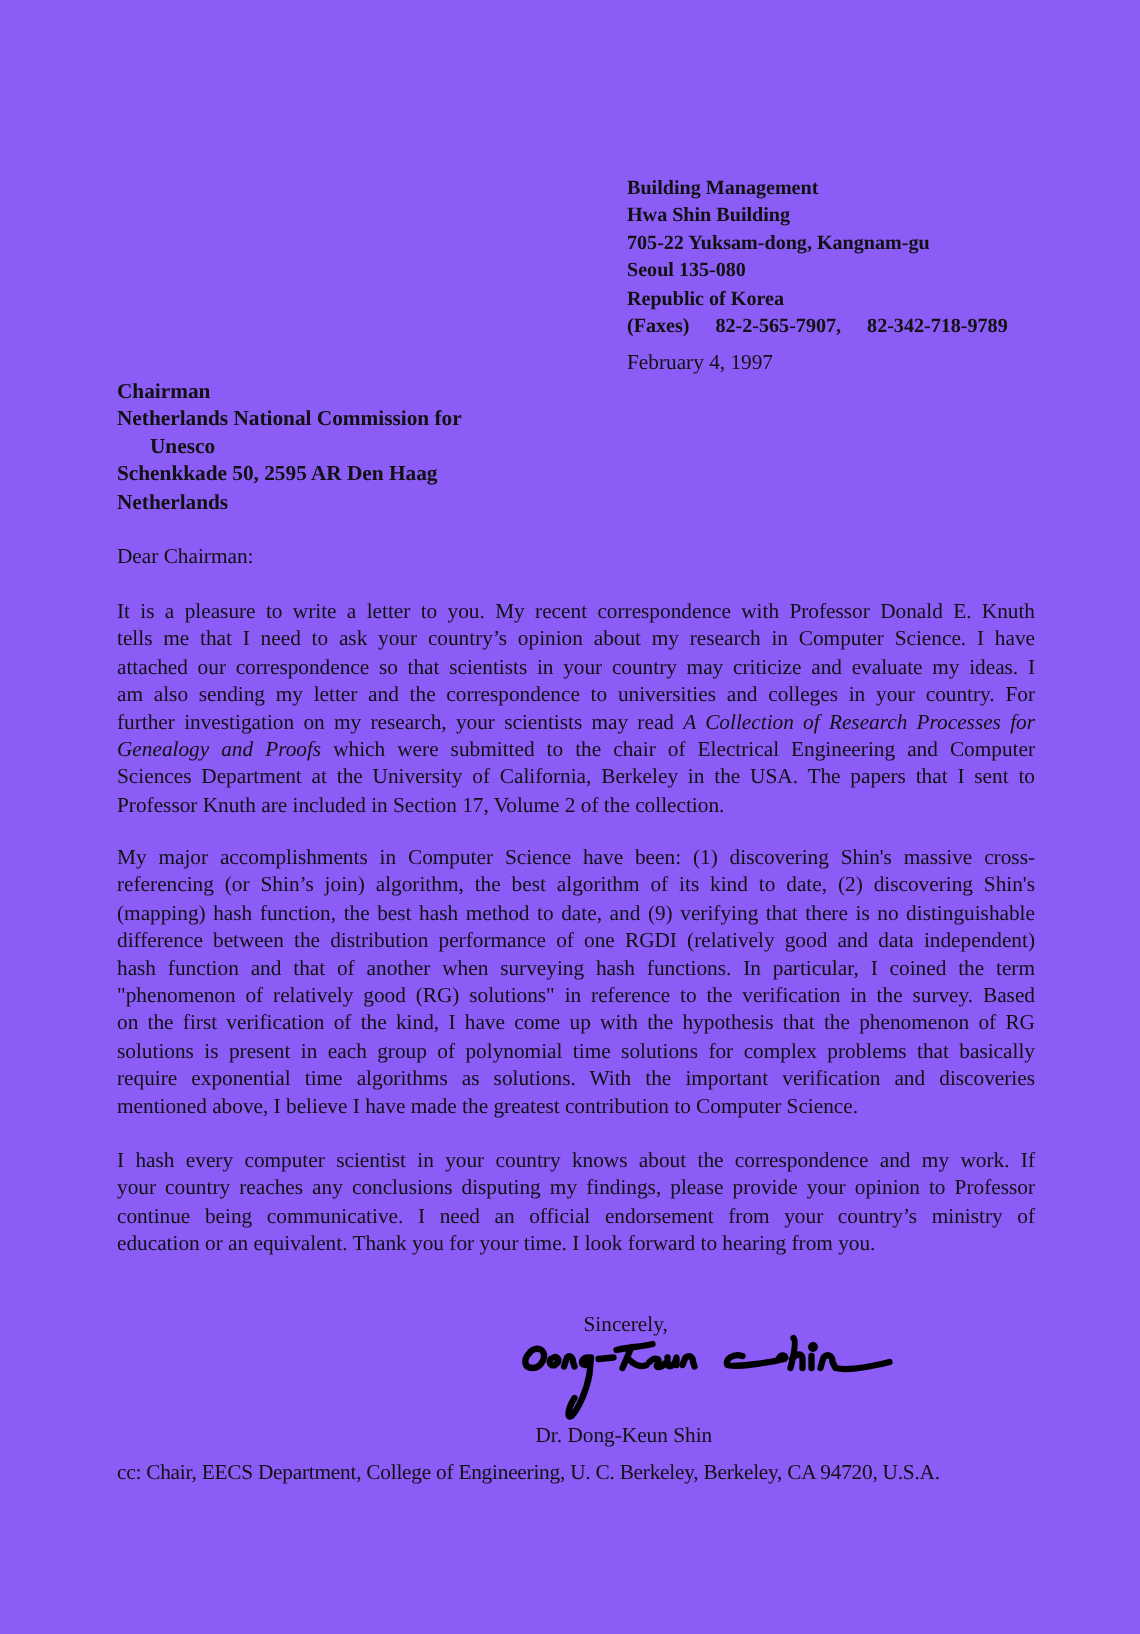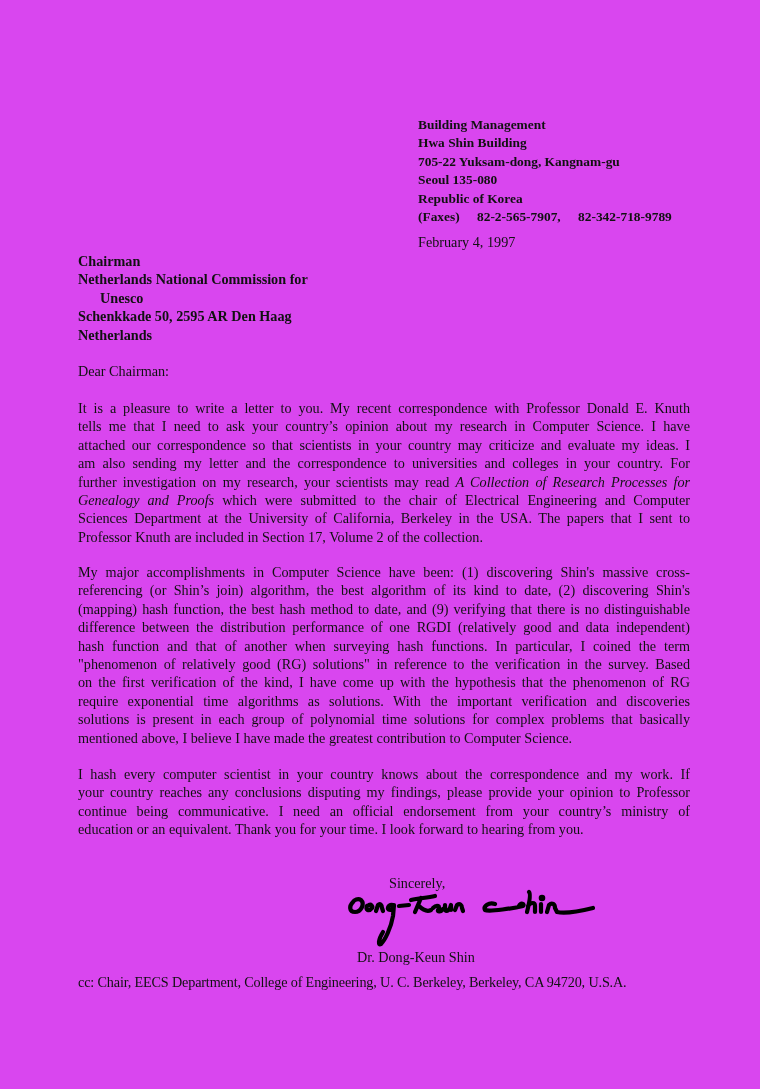--- a/index.html
+++ b/index.html
@@ -1,18 +1,18 @@
 <!DOCTYPE html>
 <html><head>
 <meta charset="utf-8">
 <style>
   html, body { margin: 0; padding: 0; background: #ffffff; }
   body { width: 760px; height: 1089px; position: relative; overflow: hidden;
          font-family: "Liberation Serif", "DejaVu Serif", serif; color: #111111; }
-  .page { position: absolute; left: 0; top: 0; width: 760px; height: 1089px; background: #d946ef; }
+  .page { position: absolute; left: 0; top: 0; width: 760px; height: 1089px; background: #8b5cf6; }
   .sender { position: absolute; left: 418px; top: 116px; font-size: 13.4px; line-height: 18.4px; font-weight: bold; }
   .sender .line { white-space: nowrap; }
   .sender .faxes { }
   .sender .faxes .gap { display: inline-block; width: 14px; }
   .date { position: absolute; left: 418px; top: 233px; font-size: 14.2px; line-height: 18px; }
   .recipient { position: absolute; left: 78px; top: 252px; font-size: 14.2px; line-height: 18.4px; font-weight: bold; }
   .recipient .indent { padding-left: 22px; }
   .salutation { position: absolute; left: 78px; top: 362px; font-size: 14.2px; line-height: 18px; }
   .para { position: absolute; left: 78px; width: 612px; font-size: 14.2px; line-height: 18.4px; }
   .para .ln { display: block; text-align: justify; text-align-last: justify; white-space: nowrap; height: 18.4px; }
@@ -68,22 +68,22 @@
   </div>
 
   <div class="para p2">
     <span class="ln">My major accomplishments in Computer Science have been: (1) discovering Shin's massive cross-</span>
     <span class="ln">referencing (or Shin’s join) algorithm, the best algorithm of its kind to date, (2) discovering Shin's</span>
     <span class="ln">(mapping) hash function, the best hash method to date, and (9) verifying that there is no distinguishable</span>
     <span class="ln">difference between the distribution performance of one RGDI (relatively good and data independent)</span>
     <span class="ln">hash function and that of another when surveying hash functions.  In particular, I coined the term</span>
     <span class="ln">"phenomenon of relatively good (RG) solutions" in reference to the verification in the survey.  Based</span>
     <span class="ln">on the first verification of the kind, I have come up with the hypothesis that the phenomenon of RG</span>
+    <span class="ln">solutions is present in each group of polynomial time solutions for complex problems that basically</span>
     <span class="ln">require exponential time algorithms as solutions.  With the important verification and discoveries</span>
-    <span class="ln">solutions is present in each group of polynomial time solutions for complex problems that basically</span>
     <span class="ln last">mentioned above, I believe I have made the greatest contribution to Computer Science.</span>
   </div>
 
   <div class="para p3">
     <span class="ln">I hash every computer scientist in your country knows about the correspondence and my work.  If</span>
     <span class="ln">your country reaches any conclusions disputing my findings, please provide your opinion to Professor</span>
     <span class="ln">continue being communicative.  I need an official endorsement from your country’s ministry of</span>
     <span class="ln last">education or an equivalent.  Thank you for your time.  I look forward to hearing from you.</span>
   </div>
 

